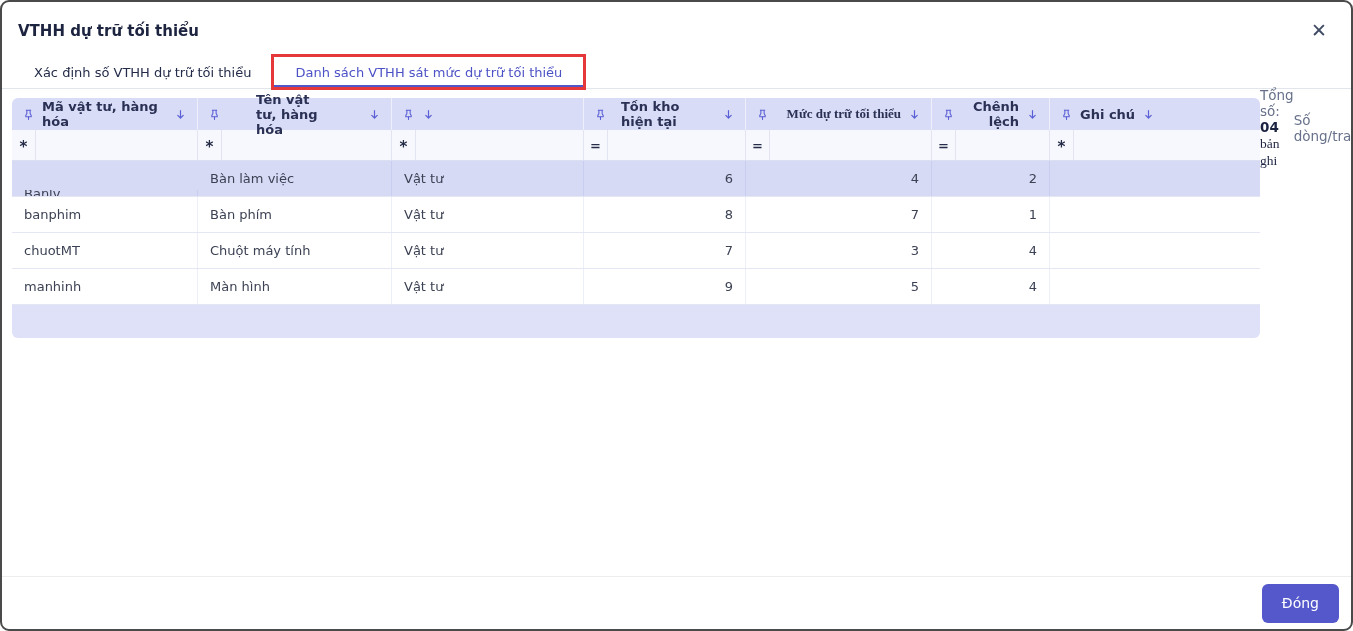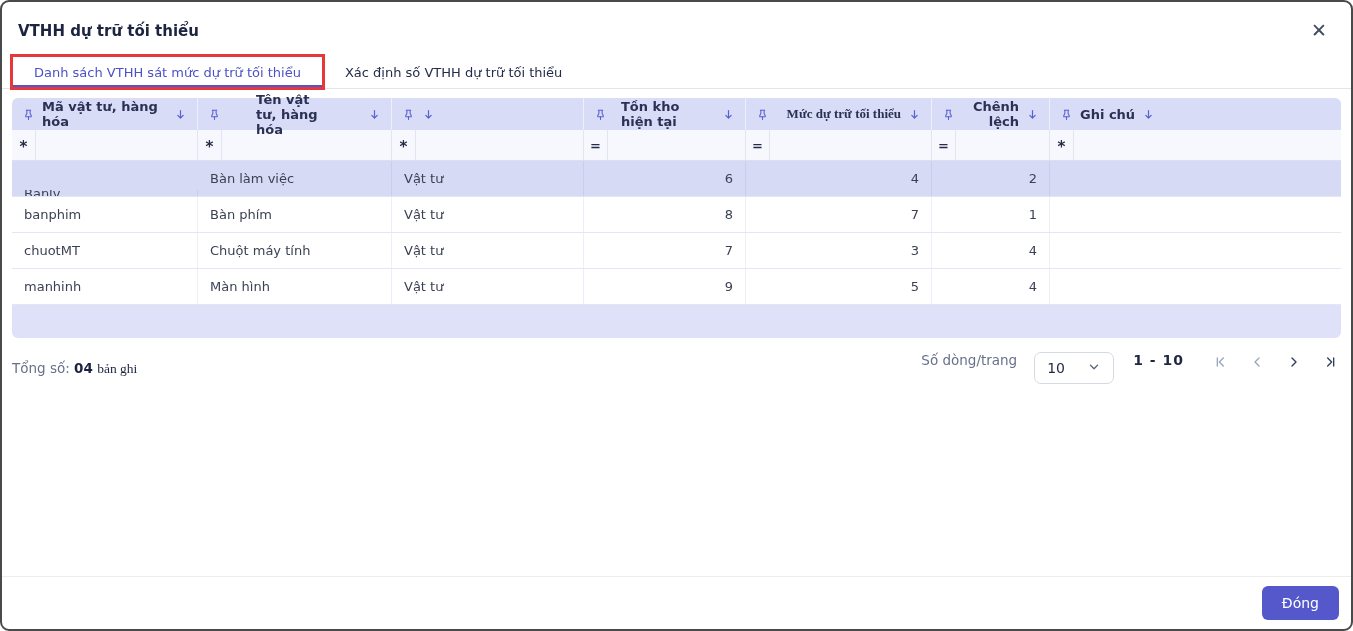--- a/index.html
+++ b/index.html
@@ -49,21 +49,21 @@
   .tab.active .tab-underline {
     position: absolute; left: 0; right: 0; bottom: 0; height: 3px;
     background: #5156c8;
   }
   .annotation-rect {
     position: absolute; inset: -2px;
     border: 3px solid #e5383b;
     pointer-events: none;
   }
   
-  .content { flex: 1; padding: 9px 10px 0 10px; display: flex; flex-direction: column; }
+  .content { flex: 1; padding: 9px 10px 0 10px; display: flex; flex-direction: row; }
   .grid { width: 100%; }
   .grid-row { display: flex; }
   .thead {
     background: #d9dcf6;
     border-radius: 6px 6px 0 0;
     height: 32px;
   }
   .th {
     display: flex; align-items: center; gap: 7px;
     padding: 0 10px;
@@ -134,45 +134,45 @@
   
   .dialog-footer {
     border-top: 1px solid #ededed;
     height: 53px;
     display: flex; align-items: center; justify-content: flex-end;
     padding: 0 12px;
   }
   .primary-btn {
     background: #5458cb; color: #fff;
     border: none; border-radius: 6px;
-    height: 34px; padding: 0 20px;
+    height: 39px; padding: 0 20px;
     font-size: 14px; font-family: inherit;
     cursor: pointer;
   }
 </style>
 </head>
 <body>
 
 <div class="dialog">
 
   <div class="dialog-header">
     <div class="dialog-title">VTHH dự trữ tối thiểu</div>
     <button class="close-btn">
       <span>✕</span>
     </button>
   </div>
 
   <div class="tabbar">
+    <div class="tab">
+      <span>Xác định số VTHH dự trữ tối thiểu</span>
+    </div>
     <div class="tab active">
       <span>Danh sách VTHH sát mức dự trữ tối thiểu</span>
       <span class="tab-underline"></span>
       <span class="annotation-rect"></span>
-    </div>
-    <div class="tab">
-      <span>Xác định số VTHH dự trữ tối thiểu</span>
     </div>
   </div>
 
   <div class="content">
     <div class="grid">
       <div class="grid-row thead" id="thead-row">
           <div class="th" style="width: 186px; flex: 0 0 186px;">
             <span class="pin">
               <svg width="13" height="13" viewBox="0 0 24 24" fill="none" stroke="#5b60d6" stroke-width="2" stroke-linecap="round" stroke-linejoin="round">
                 <path d="M9 4v6l-2 4v2h10v-2l-2-4V4"></path>

